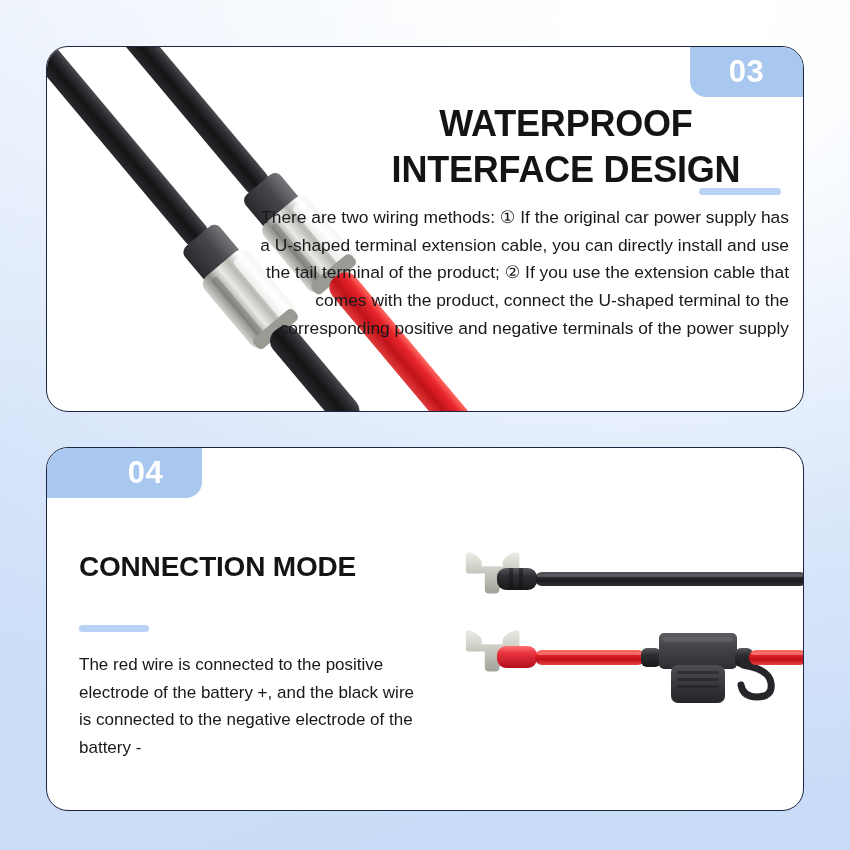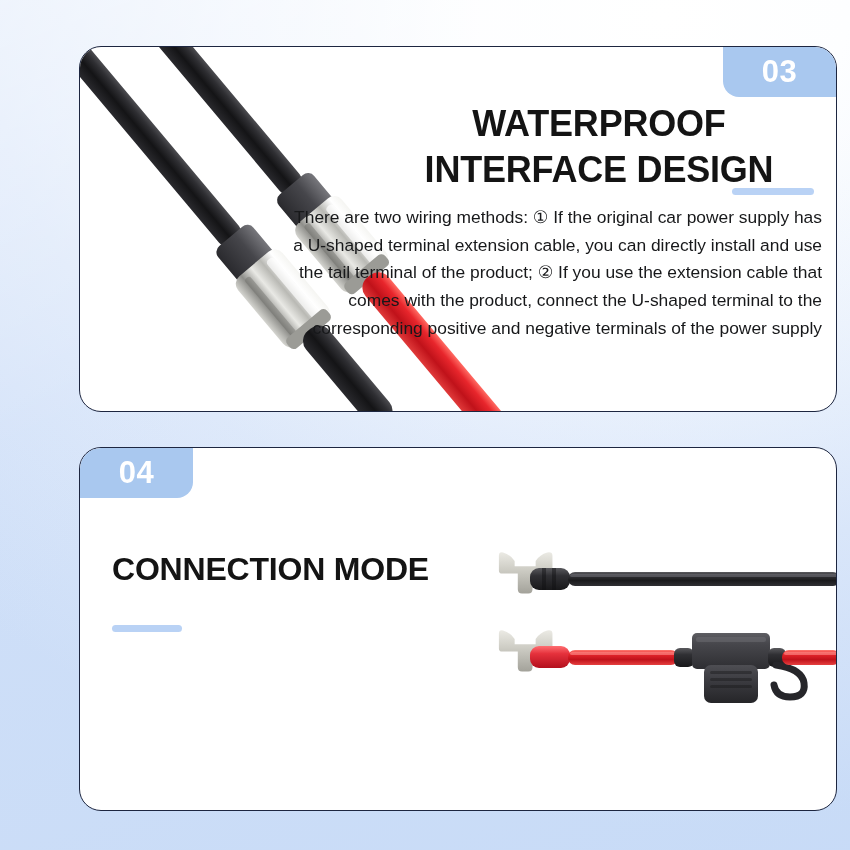--- a/index.html
+++ b/index.html
@@ -32,21 +32,20 @@
 
   
   .card {
     position: absolute;
     background: #ffffff;
     border: 1.6px solid #1d2640;
     border-radius: 22px;
     box-sizing: border-box;
     overflow: hidden;
     z-index: 2;
-    margin-left: 33px;
   }
   #card-03 { left: 46px; top: 46px;  width: 758px; height: 366px; }
   #card-04 { left: 46px; top: 447px; width: 758px; height: 364px; }
 
   
   .badge {
     position: absolute;
     background: #a9c8ef;
     color: #ffffff;
     font-weight: 700;
@@ -63,20 +62,21 @@
     font-size: 31px;
     border-bottom-left-radius: 16px;
     border-top-right-radius: 20px;
   }
   #badge-04 {
     left: 0; top: 0;
     width: 113px; height: 50px;
     font-size: 31px;
     border-bottom-right-radius: 16px;
     border-top-left-radius: 20px;
+    padding-left: 42px;
   }
 
   
   .accent-rule {
     position: absolute;
     height: 7px;
     border-radius: 4px;
     background: #b9d2f5;
     z-index: 4;
   }
@@ -107,21 +107,21 @@
     line-height: 1.59;
     color: #17181a;
     z-index: 4;
   }
 
   
   #heading-04 {
     position: absolute;
     left: 32px;
     top: 103px;
-    font-size: 32px;
+    font-size: 28px;
     font-weight: 700;
     color: #141414;
     letter-spacing: -0.2px;
     z-index: 4;
   }
   #body-04 {
     position: absolute;
     left: 32px;
     top: 203px;
     width: 350px;
@@ -208,20 +208,21 @@
   </div>
 
   <div class="card" id="card-04">
 
     <div class="badge" id="badge-04">04</div>
 
     <div id="heading-04">CONNECTION MODE</div>
 
     <div class="accent-rule" id="accent-04"></div>
 
+    <div id="body-04">The red wire is connected to the positive electrode of the battery +, and the black wire is connected to the negative electrode of the battery -</div>
 
     <div class="art" id="art-harness">
       <svg viewBox="0 0 358 190" width="358" height="190" preserveAspectRatio="none">
         <defs>
           <linearGradient id="blkWire2" x1="0" y1="0" x2="0" y2="1">
             <stop offset="0%" stop-color="#5a5a5e"></stop>
             <stop offset="25%" stop-color="#343438"></stop>
             <stop offset="60%" stop-color="#1a1a1c"></stop>
             <stop offset="100%" stop-color="#303034"></stop>
           </linearGradient>

